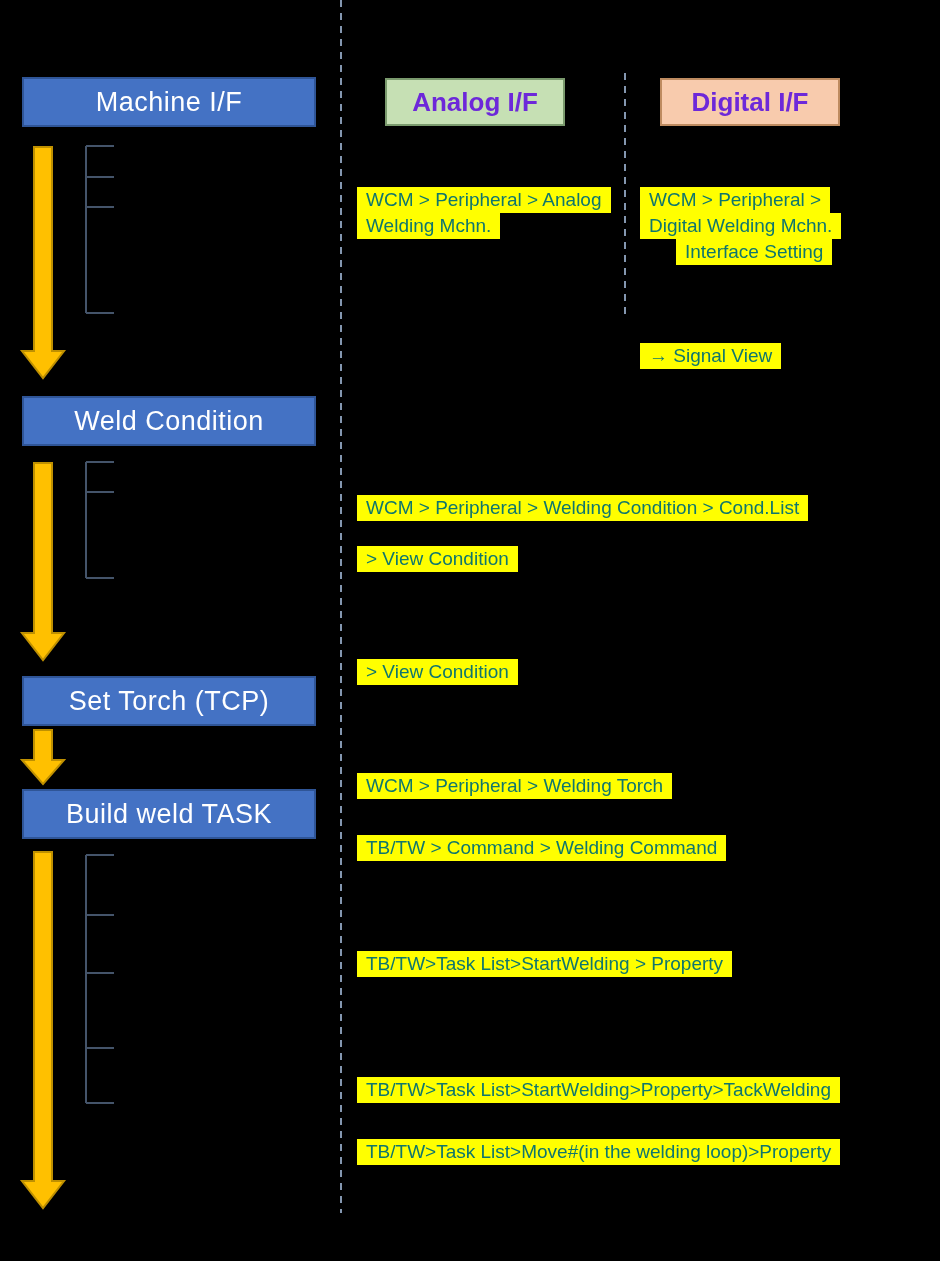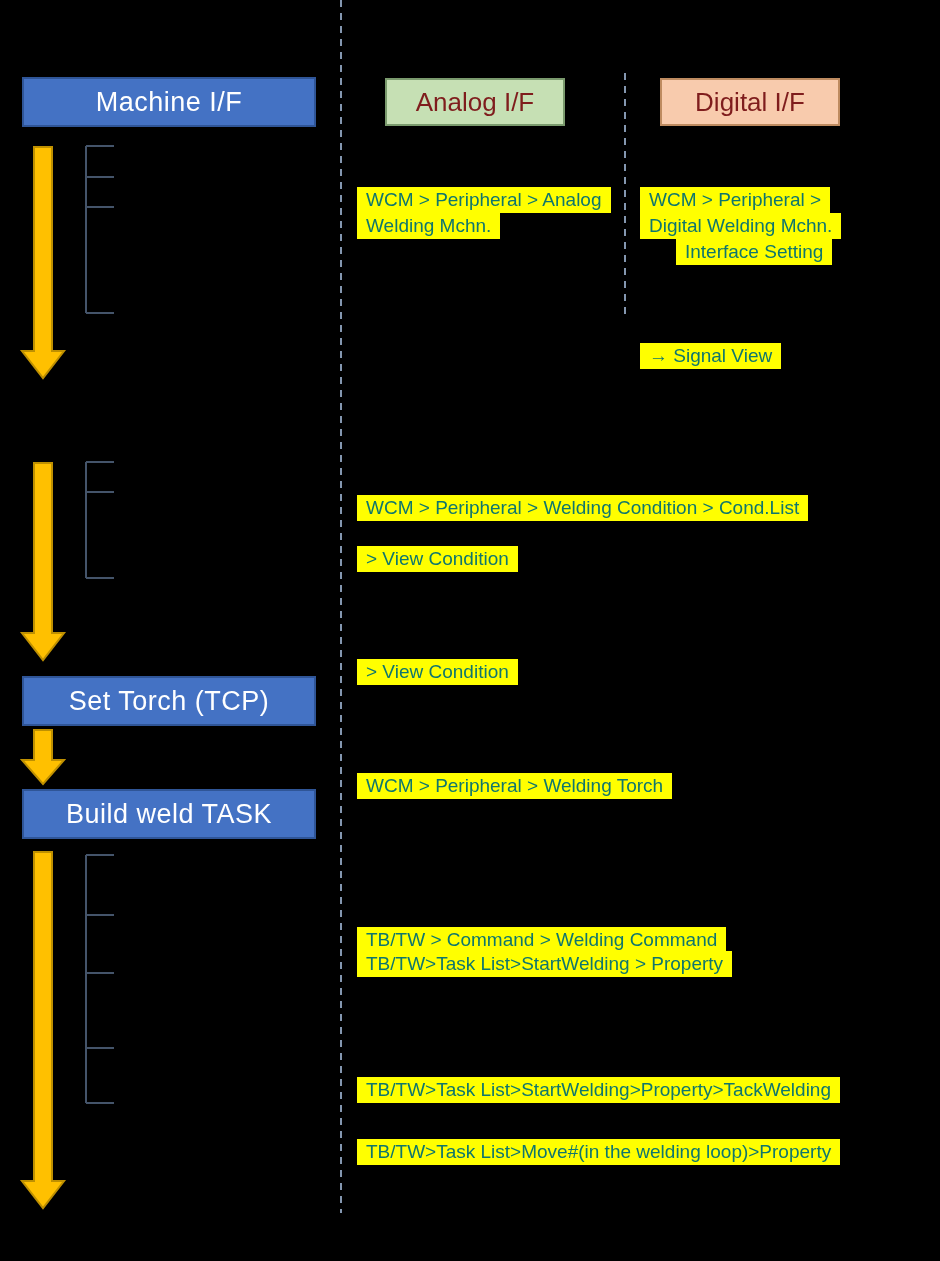--- a/index.html
+++ b/index.html
@@ -37,22 +37,22 @@
   }
   .col-header {
     position: absolute;
     top: 78px;
     width: 176px;
     height: 44px;
     display: flex;
     align-items: center;
     justify-content: center;
     font-size: 26px;
-    font-weight: 400;
-    color: #7f1d1d;
+    font-weight: 700;
+    color: #6d28d9;
   }
   #analog-header {
     left: 385px;
     background: #C6E0B4;
     border: 2px solid #7A9A6D;
   }
   #digital-header {
     left: 660px;
     background: #F8CBAD;
     border: 2px solid #BE8B60;
@@ -88,20 +88,21 @@
     <path d="M34 147 L52 147 L52 351 L64 351 L43 378 L22 351 L34 351 Z" fill="#FFC000" stroke="#BF9000" stroke-width="2"></path>
 
     <path d="M34 463 L52 463 L52 633 L64 633 L43 660 L22 633 L34 633 Z" fill="#FFC000" stroke="#BF9000" stroke-width="2"></path>
 
     <path d="M34 730 L52 730 L52 760 L64 760 L43 784 L22 760 L34 760 Z" fill="#FFC000" stroke="#BF9000" stroke-width="2"></path>
 
     <path d="M34 852 L52 852 L52 1181 L64 1181 L43 1208 L22 1181 L34 1181 Z" fill="#FFC000" stroke="#BF9000" stroke-width="2"></path>
   </svg>
 
   <div class="step-box" style="top:77px">Machine I/F</div>
+  <div class="step-box" style="top:396px">Weld Condition</div>
   <div class="step-box" style="top:676px">Set Torch (TCP)</div>
   <div class="step-box" style="top:789px">Build weld TASK</div>
 
   <div class="col-header" id="analog-header">Analog I/F</div>
   <div class="col-header" id="digital-header">Digital I/F</div>
 
   <div class="hl" style="left:357px; top:187px">WCM &gt; Peripheral &gt; Analog</div>
   <div class="hl" style="left:357px; top:213px">Welding Mchn.</div>
 
   <div class="hl" style="left:640px; top:187px">WCM &gt; Peripheral &gt;</div>
@@ -109,18 +110,18 @@
   <div class="hl" style="left:676px; top:239px">Interface Setting</div>
 
   <div class="hl" style="left:640px; top:343px">→ Signal View</div>
 
   <div class="hl" style="left:357px; top:495px">WCM &gt; Peripheral &gt; Welding Condition &gt; Cond.List</div>
   <div class="hl" style="left:357px; top:546px">&gt; View Condition</div>
   <div class="hl" style="left:357px; top:659px">&gt; View Condition</div>
 
   <div class="hl" style="left:357px; top:773px">WCM &gt; Peripheral &gt; Welding Torch</div>
 
-  <div class="hl" style="left:357px; top:927px">TB/TW &gt; Command &gt; Welding Command</div>
+  <div class="hl" style="left:357px; top:835px">TB/TW &gt; Command &gt; Welding Command</div>
   <div class="hl" style="left:357px; top:951px">TB/TW&gt;Task List&gt;StartWelding &gt; Property</div>
   <div class="hl" style="left:357px; top:1077px">TB/TW&gt;Task List&gt;StartWelding&gt;Property&gt;TackWelding</div>
   <div class="hl" style="left:357px; top:1139px">TB/TW&gt;Task List&gt;Move#(in the welding loop)&gt;Property</div>
 
 </div>
 
 </body></html>

